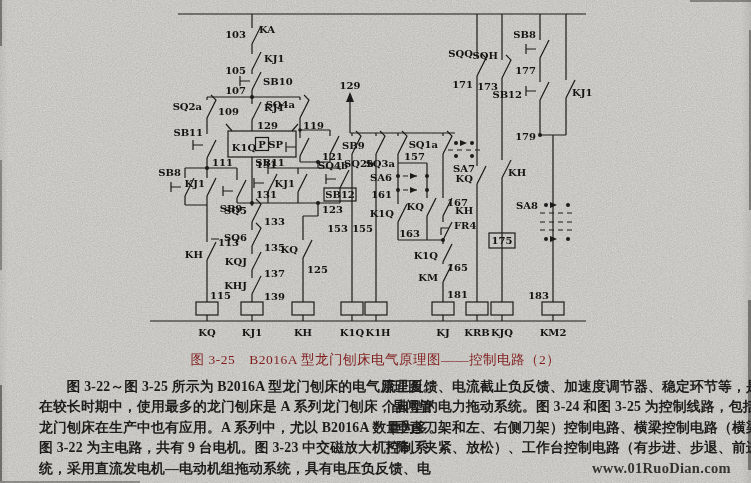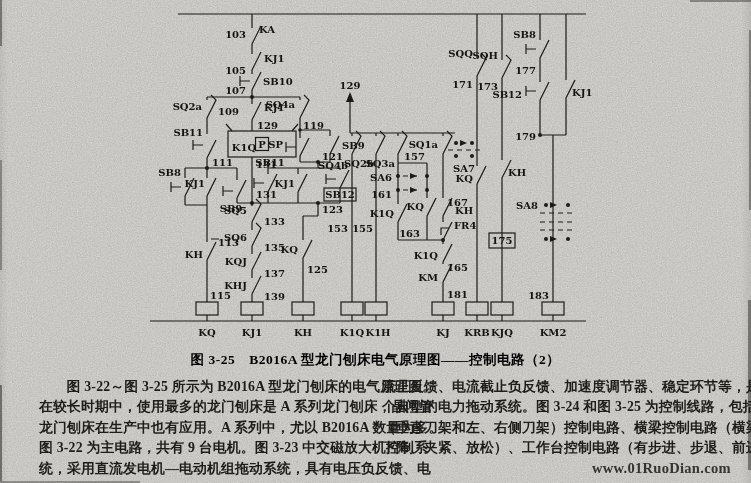--- a/index.html
+++ b/index.html
@@ -20,21 +20,21 @@
   
   .schem{position:absolute;left:0;top:0;}
   .schem path, .schem rect.box, .schem rect.coil{stroke:#1b1b19;fill:none;}
   .schem text{fill:#141412;font:bold 10px "DejaVu Serif","Liberation Serif",serif;}
   .schem .dot{fill:#1b1b19;stroke:none;}
   .schem .arrow{fill:#1b1b19;stroke:none;}
   .schem .dash{stroke-dasharray:5 4;}
   
   .caption{
     position:absolute;left:0;top:351px;width:751px;text-align:center;
-    font-size:13.5px;font-weight:bold;color:#000000;letter-spacing:.5px;
+    font-size:13.5px;font-weight:normal;color:#7f1d1d;letter-spacing:.5px;
   }
   
   .textcols{position:absolute;top:377px;left:0;width:751px;color:#1d1d1b;}
   .col{position:absolute;top:0;}
   .col-left{left:20px;width:364px;margin-left:19px;}
   .col-right{left:382px;width:364px;}
   .tline{
     font-size:13.8px;line-height:20.4px;height:20.4px;white-space:nowrap;
     text-align:justify;text-align-last:justify;font-weight:600;
     letter-spacing:.2px;

